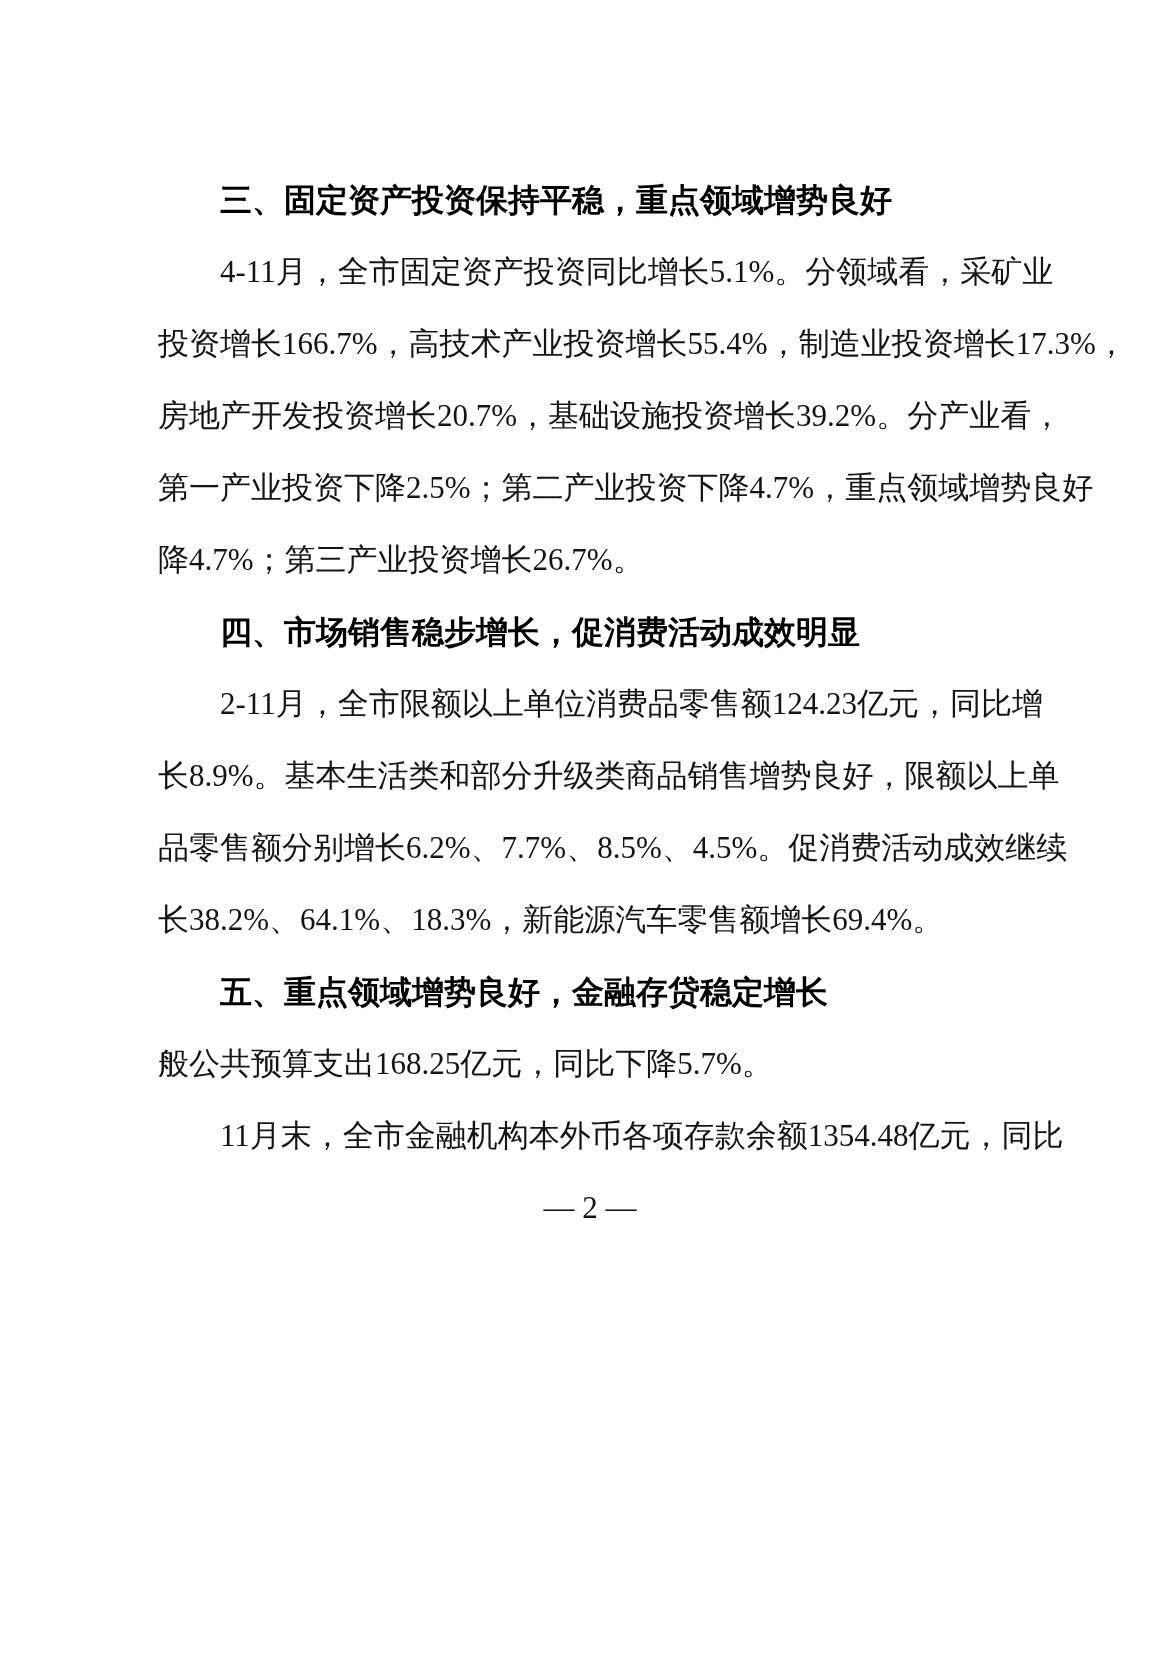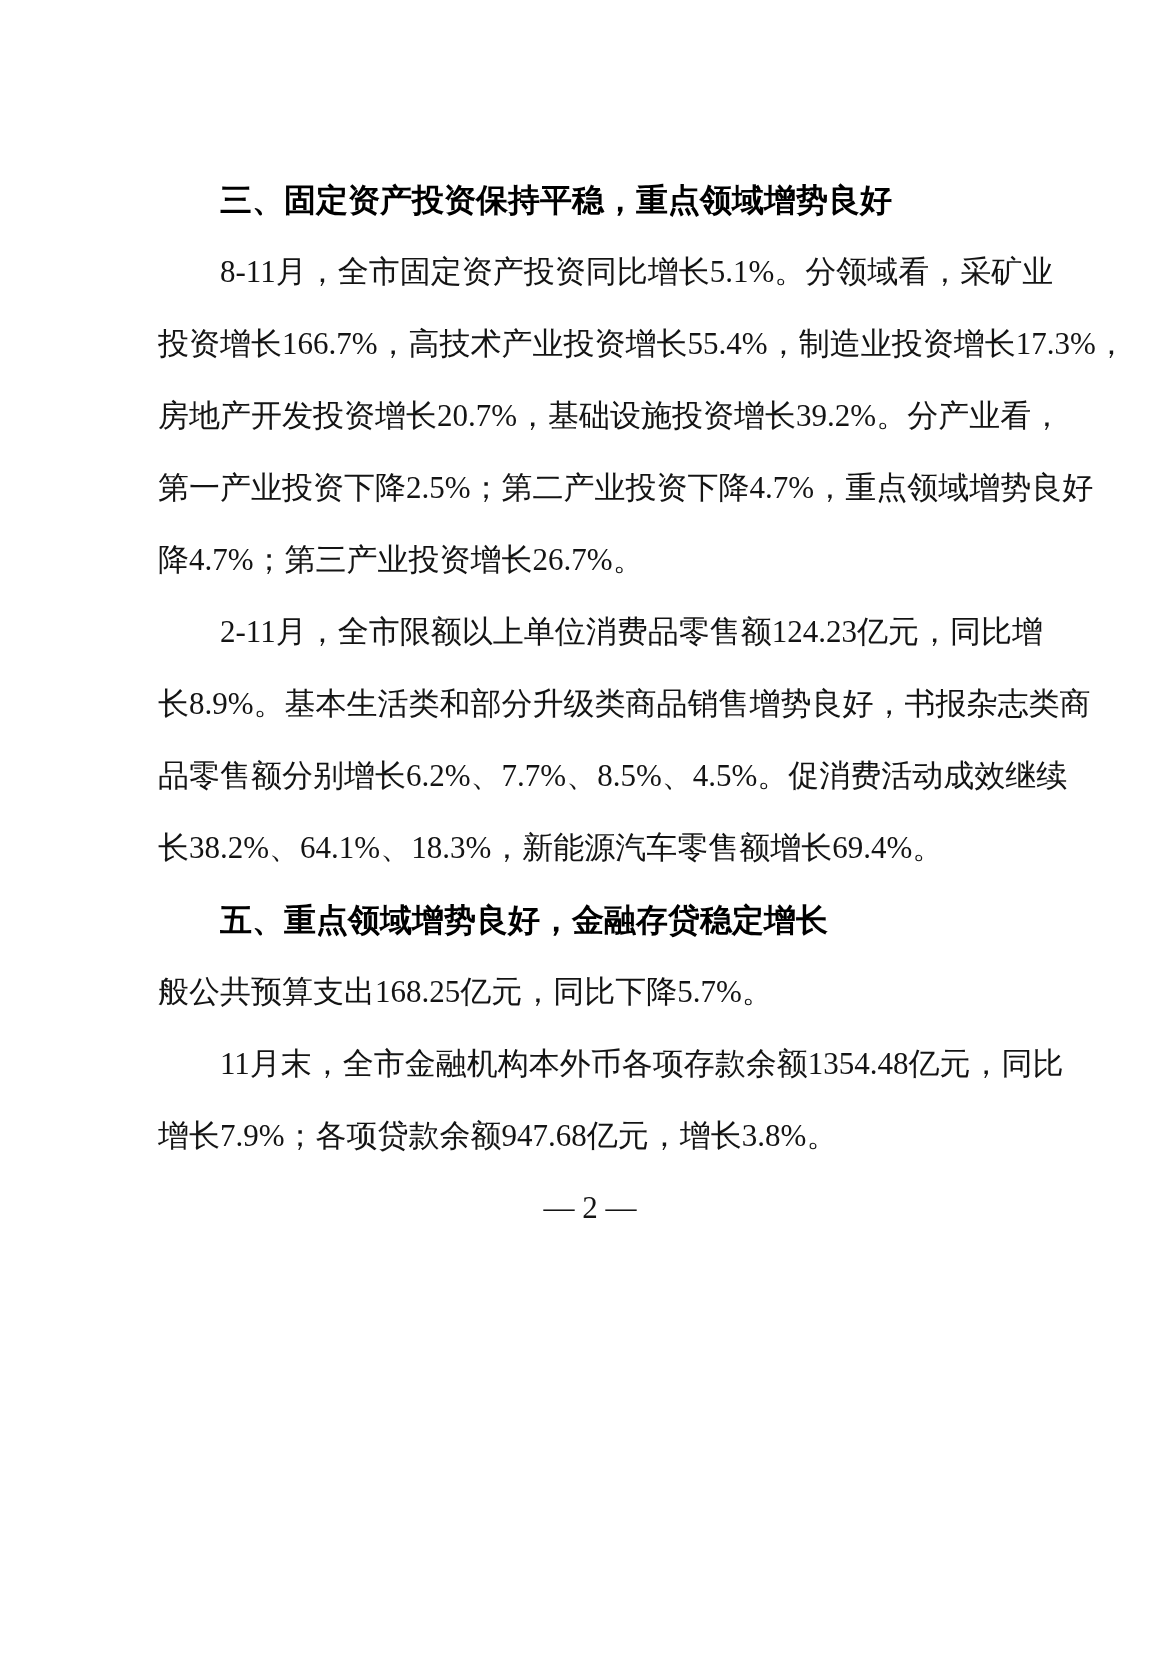--- a/index.html
+++ b/index.html
@@ -44,37 +44,37 @@
   }
 </style>
 </head>
 <body>
 
 <div class="page">
   <div class="content">
 
     <section>
       <h2 class="line indent heading">三、固定资产投资保持平稳，重点领域增势良好</h2>
-      <p class="line indent">8-11月，全市固定资产投资同比增长5.1%。分领域看，采矿业</p>
+      <p class="line indent">4-11月，全市固定资产投资同比增长5.1%。分领域看，采矿业</p>
       <p class="line">投资增长166.7%，高技术产业投资增长55.4%，制造业投资增长17.3%，</p>
       <p class="line">房地产开发投资增长20.7%，基础设施投资增长39.2%。分产业看，</p>
       <p class="line">第一产业投资下降2.5%；第二产业投资下降4.7%，重点领域增势良好</p>
       <p class="line">降4.7%；第三产业投资增长26.7%。</p>
     </section>
 
     <section>
+      <h2 class="line indent heading">四、市场销售稳步增长，促消费活动成效明显</h2>
       <p class="line indent">2-11月，全市限额以上单位消费品零售额124.23亿元，同比增</p>
-      <p class="line">长8.9%。基本生活类和部分升级类商品销售增势良好，书报杂志类商</p>
+      <p class="line">长8.9%。基本生活类和部分升级类商品销售增势良好，限额以上单</p>
       <p class="line">品零售额分别增长6.2%、7.7%、8.5%、4.5%。促消费活动成效继续</p>
       <p class="line">长38.2%、64.1%、18.3%，新能源汽车零售额增长69.4%。</p>
     </section>
 
     <section>
       <h2 class="line indent heading">五、重点领域增势良好，金融存贷稳定增长</h2>
       <p class="line">般公共预算支出168.25亿元，同比下降5.7%。</p>
       <p class="line indent">11月末，全市金融机构本外币各项存款余额1354.48亿元，同比</p>
-      <p class="line">增长7.9%；各项贷款余额947.68亿元，增长3.8%。</p>
     </section>
 
     <div class="footer-line">— 2 —</div>
 
   </div>
 </div>
 
 </body></html>

